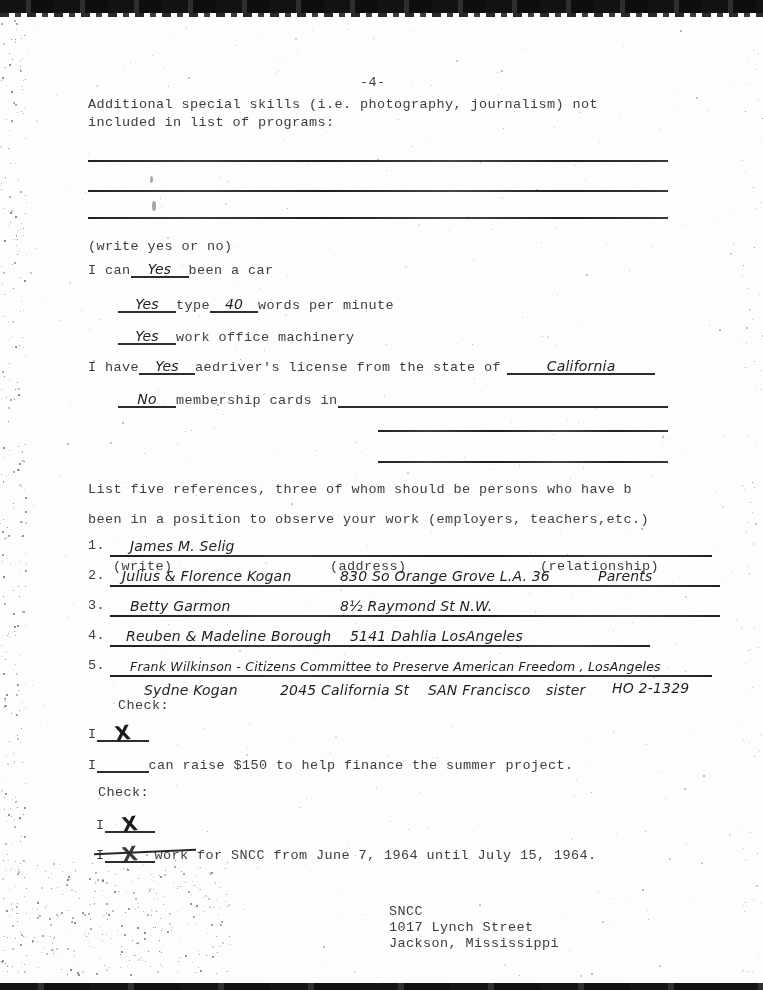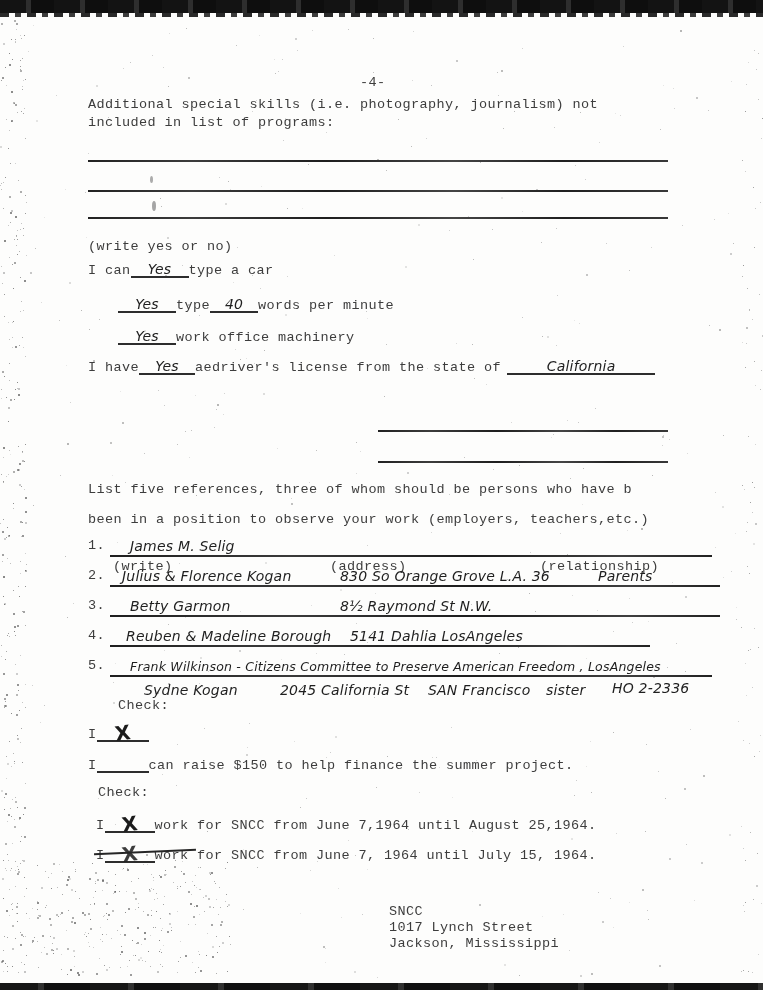--- a/index.html
+++ b/index.html
@@ -1103,21 +1103,21 @@
   <div class="smudge" style="left:150px;top:176px;width:3px;height:7px;opacity:.55;"></div>
   <div class="smudge" style="left:152px;top:201px;width:4px;height:10px;opacity:.6;"></div>
 
   <div class="typed" style="left:88px;top:238px;">(write yes or no)</div>
 
   <div class="row" style="left:88px;top:256px;">
     <span class="t">I can</span>
     <span class="blank" style="width:58px;">
       <span class="hw">Yes</span>
     </span>
-    <span class="t">type a car</span>
+    <span class="t">been a car</span>
   </div>
 
   <div class="row" style="left:118px;top:291px;">
     <span class="blank" style="width:58px;">
       <span class="hw">Yes</span>
     </span>
     <span class="t">type</span>
     <span class="blank" style="width:48px;">
       <span class="hw">40</span>
     </span>
@@ -1135,20 +1135,27 @@
     <span class="t">I have</span>
     <span class="blank" style="width:56px;">
       <span class="hw">Yes</span>
     </span>
     <span class="t">aedriver's license from the state of</span>
     <span class="blank" style="width:148px;margin-left:6px;">
       <span class="hw">California</span>
     </span>
   </div>
 
+  <div class="row" style="left:118px;top:386px;width:550px;">
+    <span class="blank" style="width:58px;">
+      <span class="hw">No</span>
+    </span>
+    <span class="t">membership cards in</span>
+    <span class="blank" style="flex:1;"></span>
+  </div>
   <div class="rule" style="left:378px;top:430px;width:290px;"></div>
   <div class="rule" style="left:378px;top:461px;width:290px;"></div>
 
   <div class="typed" style="left:88px;top:511px;">been in a position to observe your work (employers, teachers,etc.)</div>
   <div class="typed" style="left:88px;top:481px;">List five references, three of whom should be persons who have b</div>
 
   <div class="refrow" style="top:531px;width:624px;">
     <span class="typed refnum">1.</span>
     <div class="refline" style="width:602px;"></div>
     <span class="hw refhw" style="left:42px;">James M. Selig</span>
@@ -1183,21 +1190,21 @@
     <span class="typed refnum">5.</span>
     <div class="refline" style="width:602px;"></div>
     <span class="hw refhw hw-sm" style="left:42px;">Frank Wilkinson - Citizens Committee to Preserve American Freedom , LosAngeles</span>
   </div>
 
   <div style="position:absolute;left:88px;top:682px;height:18px;">
     <span class="hw" style="position:absolute;left:56px;top:0;">Sydne Kogan</span>
     <span class="hw" style="position:absolute;left:192px;top:0;">2045 California St</span>
     <span class="hw" style="position:absolute;left:340px;top:0;">SAN Francisco</span>
     <span class="hw" style="position:absolute;left:458px;top:0;">sister</span>
-    <span class="hw" style="position:absolute;left:524px;top:-2px;">HO 2-2336</span>
+    <span class="hw" style="position:absolute;left:524px;top:-2px;">HO 2-1329</span>
   </div>
 
   <div class="typed" style="left:118px;top:697px;">Check:</div>
 
   <div class="row" style="left:88px;top:720px;">
     <span class="t">I</span>
     <span class="blank" style="width:52px;">
       <span class="hw-x">X</span>
     </span>
   </div>
@@ -1210,21 +1217,20 @@
     <span class="t">can raise $150 to help finance the summer project.</span>
   </div>
 
   <div class="typed" style="left:98px;top:784px;">Check:</div>
 
   <div class="row" style="left:96px;top:811px;">
     <span class="t">I</span>
     <span class="blank" style="width:50px;">
       <span class="hw-x">X</span>
     </span>
-    <span class="t">work for SNCC from June 7,1964 until August 25,1964.</span>
   </div>
 
   <div class="row" style="left:96px;top:841px;">
     <span class="t">I</span>
     <span class="blank" style="width:50px;">
       <span class="hw-x" style="opacity:.85;">X</span>
     </span>
     <span class="t">work for SNCC from June 7, 1964 until July 15, 1964.</span>
   </div>
   <div class="strike" style="left:94px;top:851px;width:102px;"></div>

